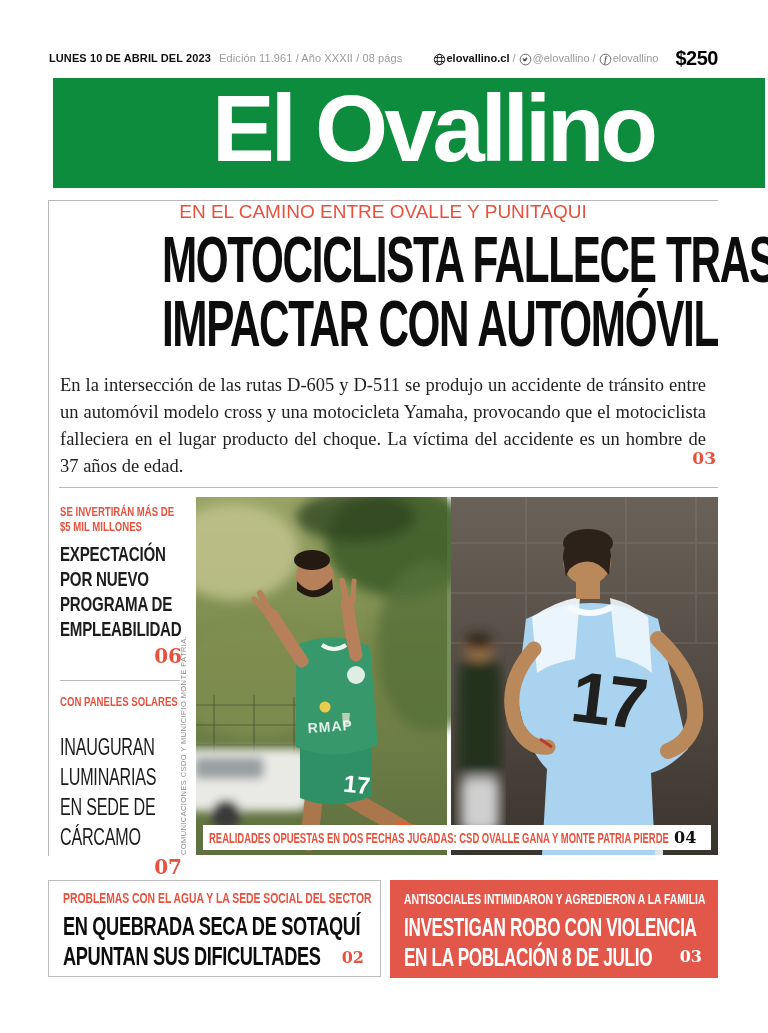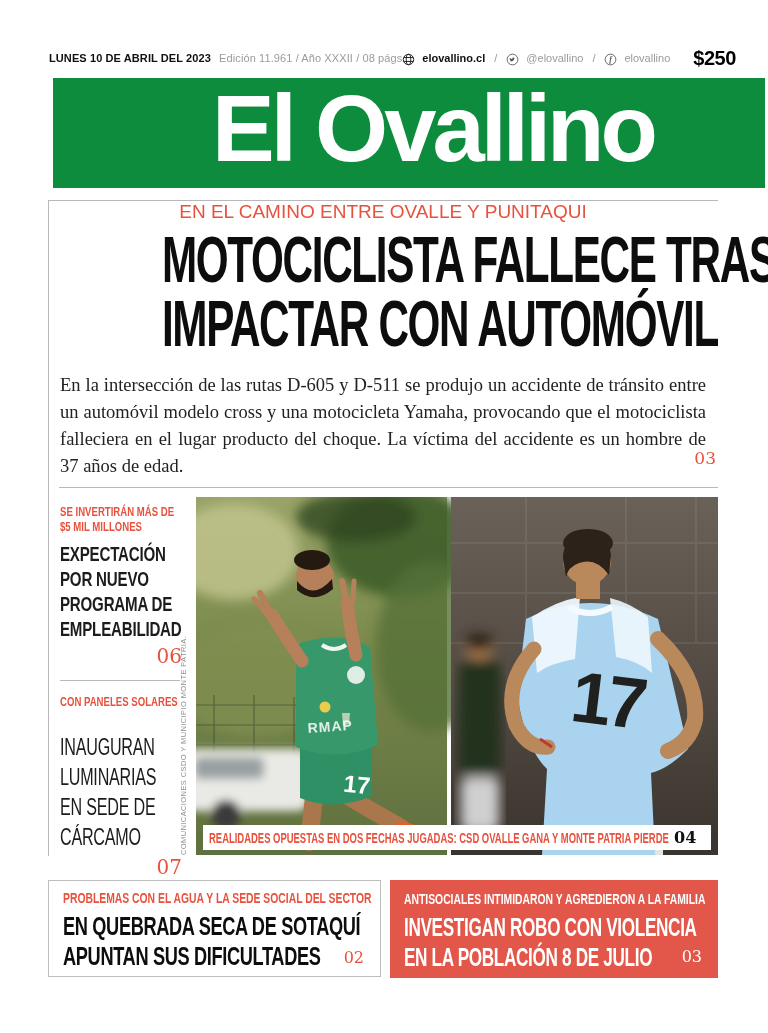--- a/index.html
+++ b/index.html
@@ -6,21 +6,21 @@
   body{width:768px;height:1033px;position:relative;overflow:hidden;
        font-family:"Liberation Sans", sans-serif;color:#111;}
   .page{position:absolute;inset:0;background:#fff;}
 
   
   .topbar{position:absolute;top:46px;left:49px;right:50px;height:24px;
           display:flex;justify-content:space-between;align-items:center;}
   .topbar-left{font-size:11px;letter-spacing:.1px;white-space:nowrap;}
   .tb-date{font-weight:bold;color:#101010;}
   .tb-edition{color:#9b9b9b;margin-left:5px;}
-  .topbar-right{display:flex;align-items:center;gap:7px;white-space:nowrap;}
+  .topbar-right{display:flex;align-items:center;gap:1px;white-space:nowrap;}
   .tb-link{font-size:11px;color:#101010;font-weight:bold;}
   .tb-gray{font-size:11px;color:#9b9b9b;}
   .tb-sep{color:#9b9b9b;font-size:11px;margin:0 2px;}
   .tb-icon{width:13px;height:13px;display:inline-block;vertical-align:middle;}
   .tb-price{font-size:20px;font-weight:bold;color:#000;margin-left:16px;letter-spacing:-.5px;}
 
   
   .masthead{position:absolute;top:78px;left:53px;width:664px;height:110px;
             background:var(--green,#0c8c3c);display:flex;align-items:center;justify-content:center;padding-left:48px;}
   .masthead-title{color:#fff;font-weight:bold;font-size:94px;letter-spacing:-4px;
@@ -37,21 +37,21 @@
   .main-kicker{position:absolute;top:1px;left:0;width:100%;text-align:center;
                color:var(--accent-red,#e8513d);font-weight:normal;font-size:19px;
                font-stretch:condensed;letter-spacing:0;}
   .main-headline{position:absolute;top:28px;left:0;width:100%;margin:0;text-align:center;
                  font-size:64px;line-height:64px;font-weight:bold;letter-spacing:-2px;
                  white-space:pre;color:#0d0d0d;transform:scaleX(.66);transform-origin:50% 0;
                  font-stretch:condensed;}
   .main-lede{position:absolute;top:172px;left:12px;width:646px;margin:0;
              font-family:"Liberation Serif", serif;font-size:18.5px;line-height:27px;
              color:#222;text-align:justify;}
-  .pg{font-family:"DejaVu Serif", serif;font-weight:normal;color:var(--accent-red,#e8513d);}
+  .pg{font-family:"DejaVu Serif", serif;font-weight:bold;color:var(--accent-red,#e8513d);}
   .main-page{position:absolute;top:248px;right:2px;font-size:17px;}
 
   
   .sidebar{position:absolute;top:500px;left:60px;width:122px;}
   .sb-kicker{color:var(--accent-red,#e8513d);font-weight:bold;font-size:12px;line-height:15px;
              white-space:pre-line;transform:scaleX(.8);transform-origin:0 0;width:153px;
              font-stretch:condensed;}
   .sb-headline{margin:0;color:#1c1c1c;font-size:21px;line-height:25px;white-space:pre-line;
                transform:scaleX(.72);transform-origin:0 0;width:170px;letter-spacing:-.3px;
                font-stretch:condensed;}

